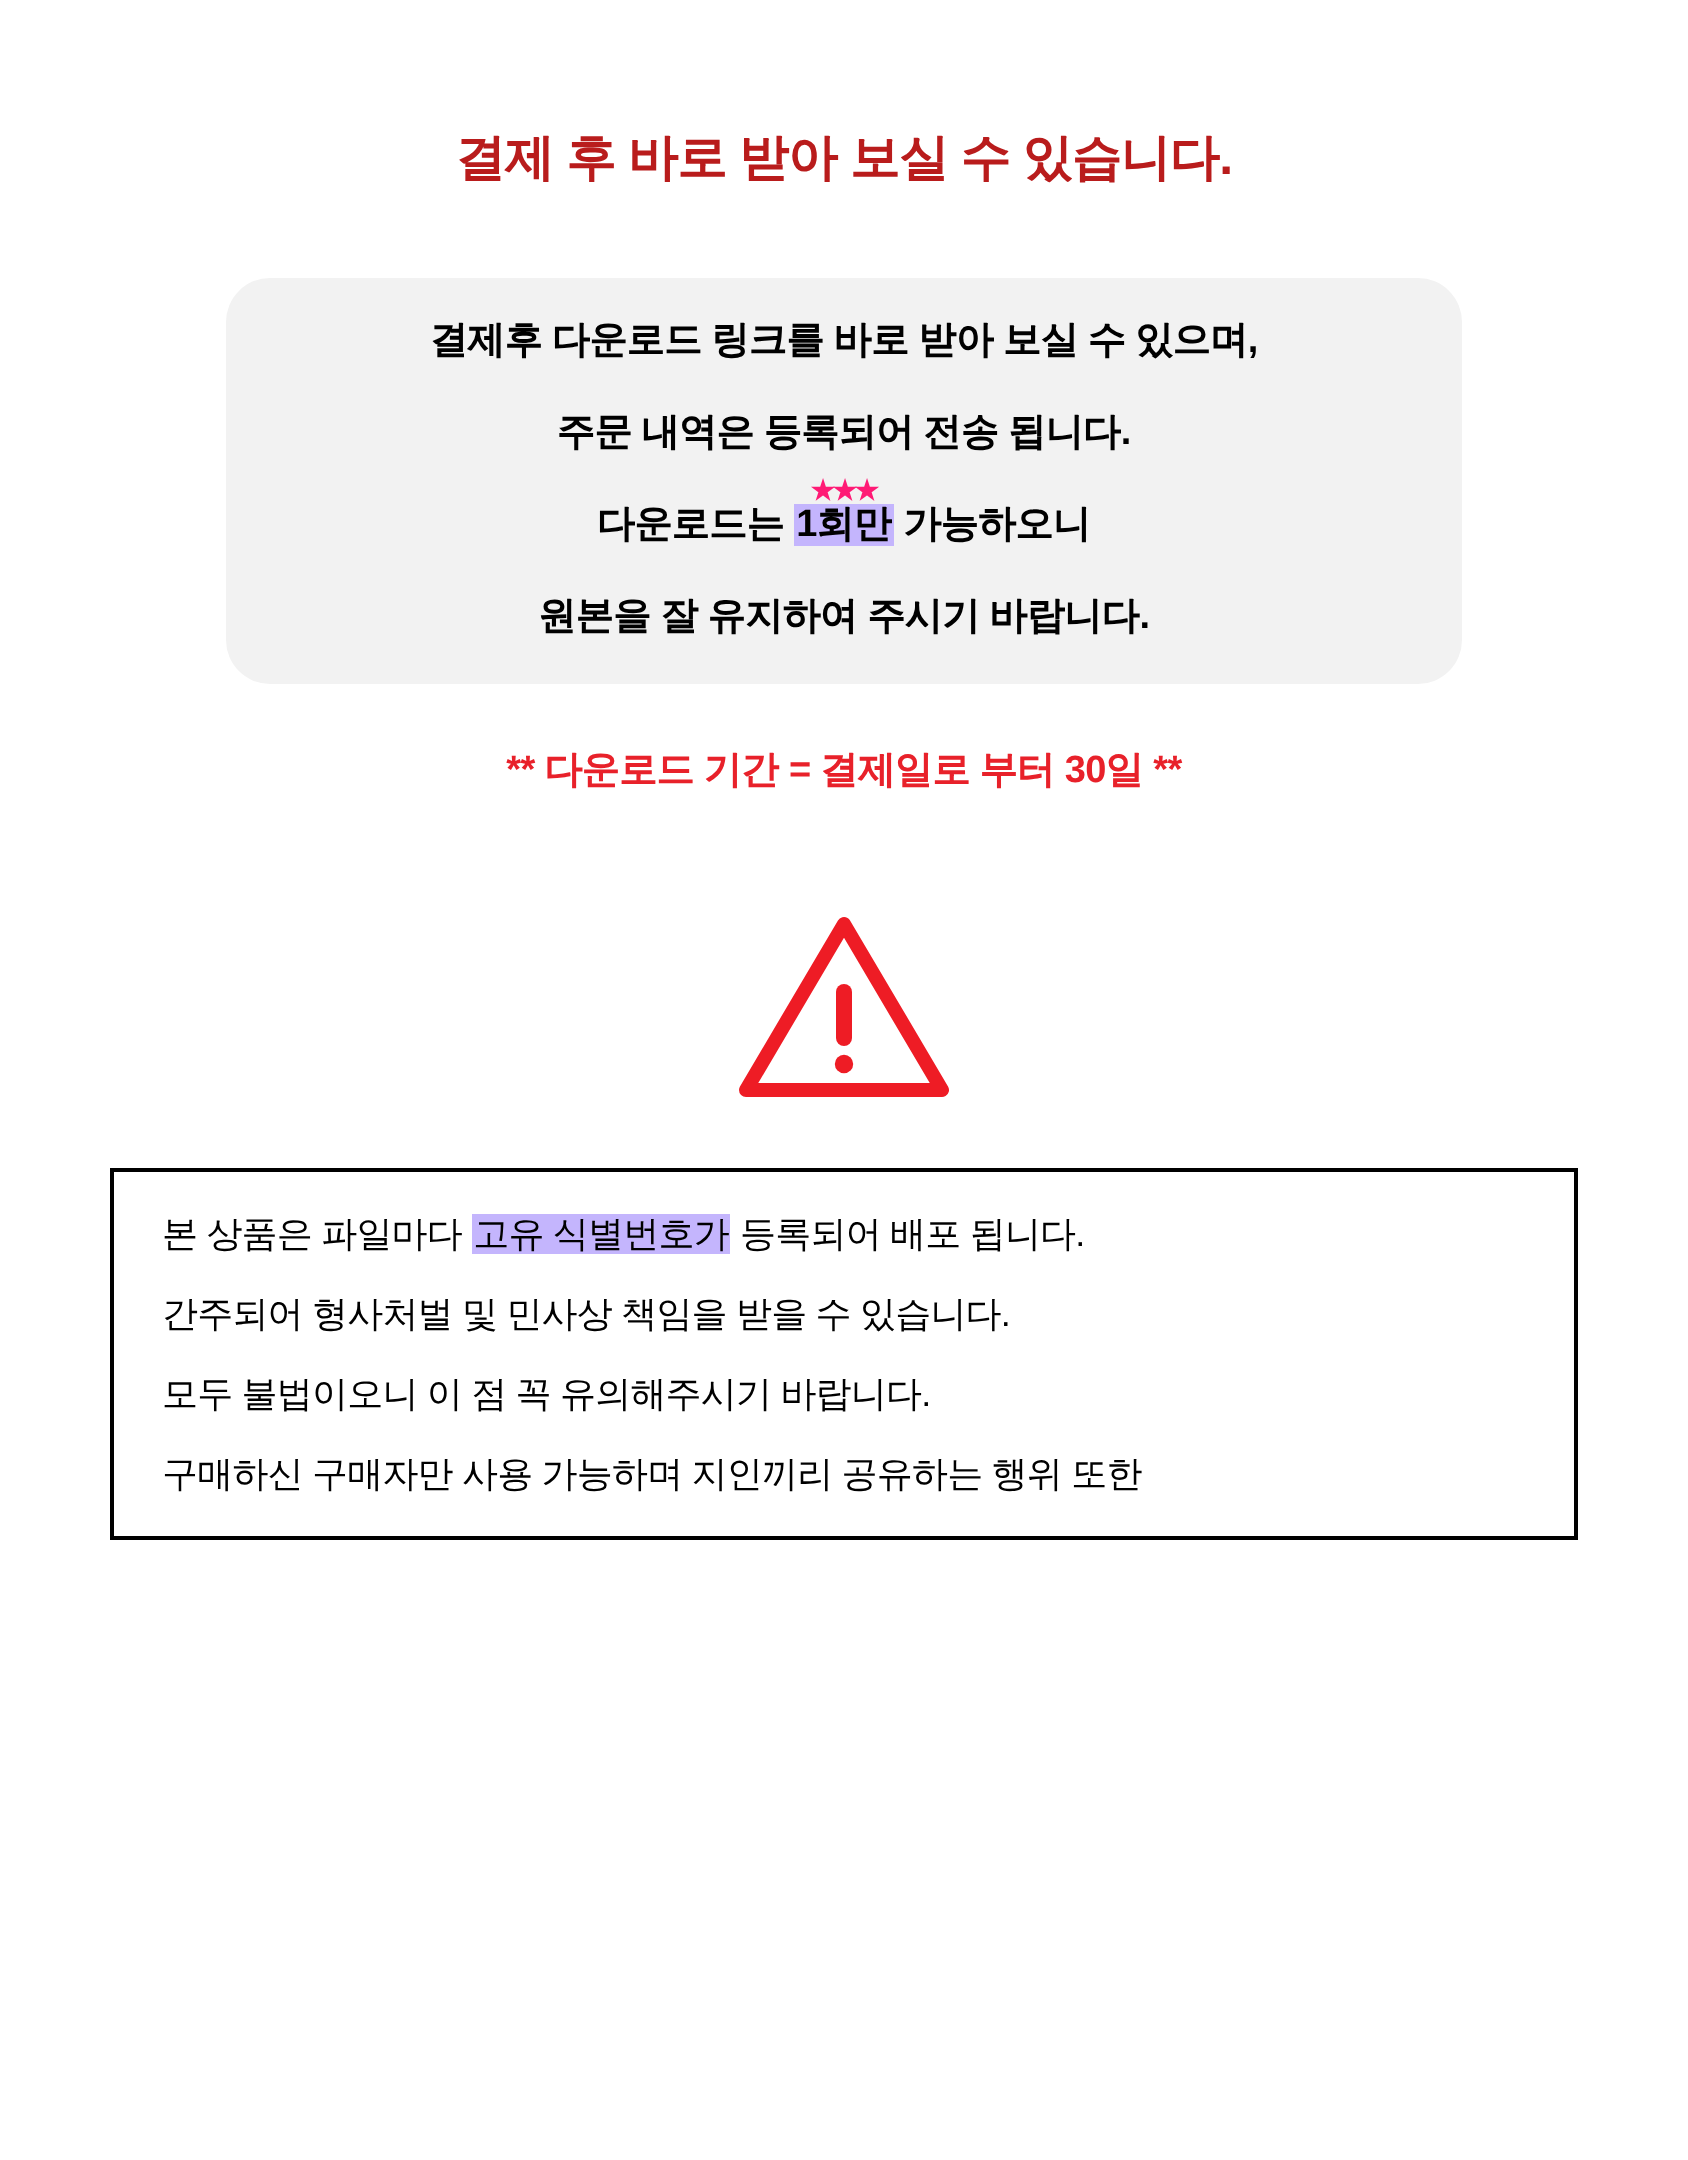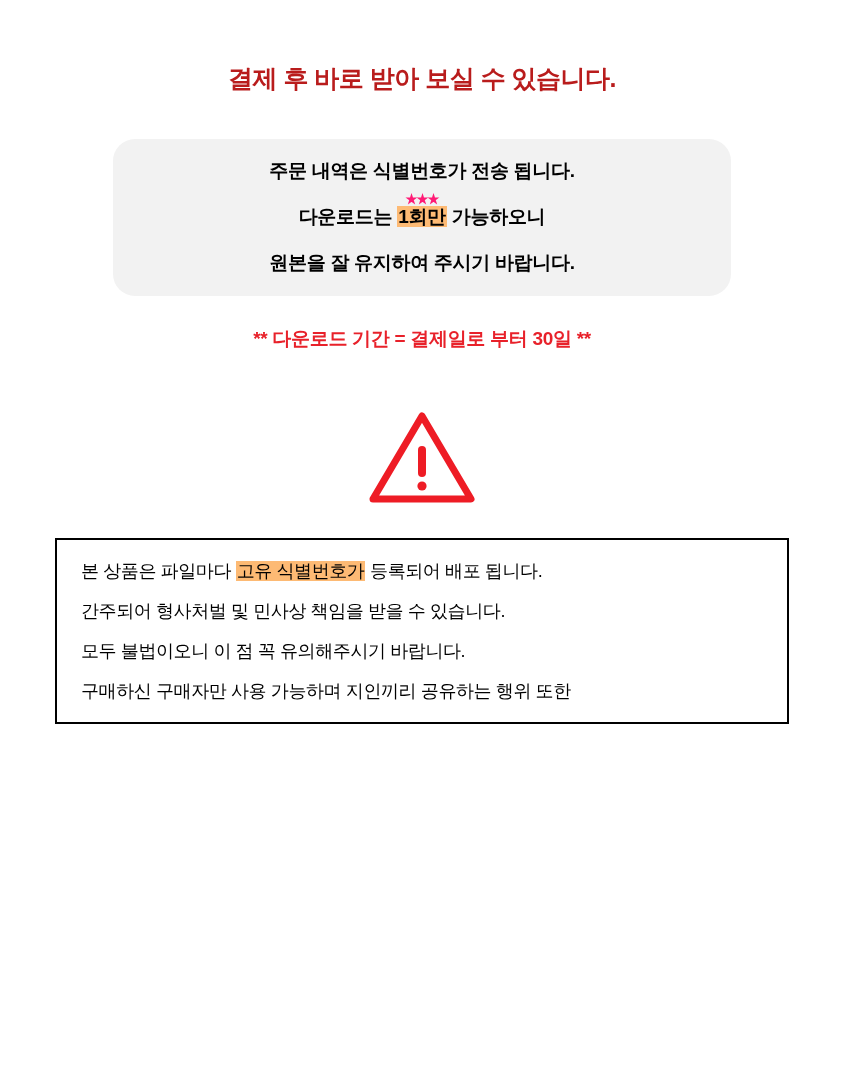--- a/index.html
+++ b/index.html
@@ -48,21 +48,21 @@
     font-weight: bold;
     line-height: 1.0;
     margin: 0 0 27px 0;
     color: #000000;
     letter-spacing: -0.3px;
   }
   .notice-line:last-child {
     margin-bottom: 0;
   }
   .hl {
-    background: #fdba74;
+    background: #c4b5fd;
     padding: 0 1px;
   }
   .stars {
     position: relative;
     display: inline-block;
   }
   .stars-mark {
     position: absolute;
     top: -14px;
     left: 50%;
@@ -122,21 +122,22 @@
   .legal-line:last-child { margin-bottom: 0; }
 </style>
 </head>
 <body>
 
 <div class="page">
 
   <h1 class="title">결제 후 바로 받아 보실 수 있습니다.</h1>
 
   <div class="notice-box">
-    <p class="notice-line">주문 내역은 식별번호가 전송 됩니다.</p>
+    <p class="notice-line">결제후 다운로드 링크를  바로 받아 보실 수 있으며,</p>
+    <p class="notice-line">주문 내역은 등록되어 전송 됩니다.</p>
     <p class="notice-line">
       <span>다운로드는</span>
       <span class="stars"><span class="stars-mark">★★★</span><span class="hl">1회만</span></span>
       <span>가능하오니</span>
     </p>
     <p class="notice-line">원본을 잘 유지하여 주시기 바랍니다.</p>
   </div>
 
   <p class="period">** 다운로드 기간 = 결제일로 부터 30일 **</p>
 

